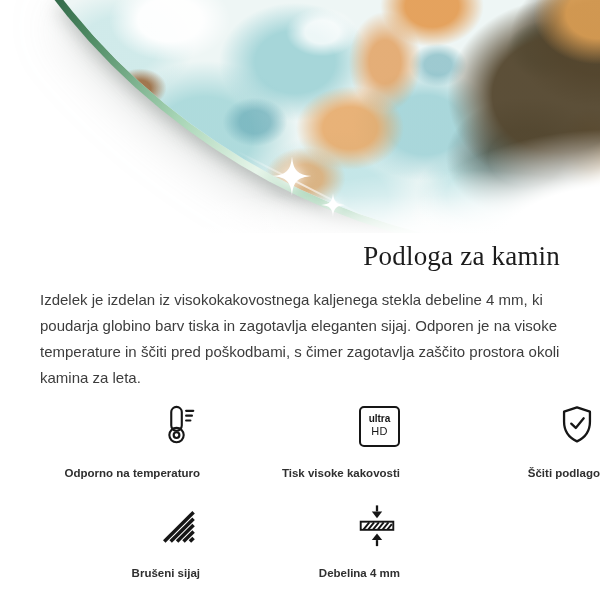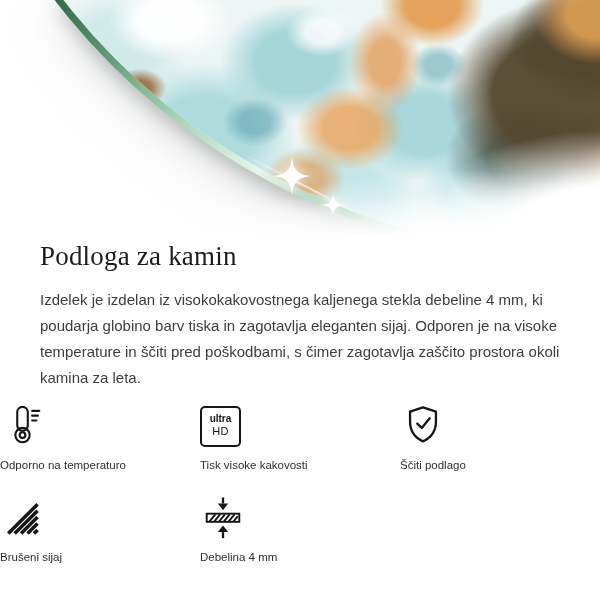--- a/index.html
+++ b/index.html
@@ -76,42 +76,44 @@
 
   
   .content { padding: 0 40px; }
   .page-title {
     margin: 7px 0 0;
     font-family: "Liberation Serif", "DejaVu Serif", serif;
     font-weight: 400;
     font-size: 27px; line-height: 33px;
     color: var(--title, #1c1c1c);
     letter-spacing: .2px;
+    text-align: right;
   }
   .description {
     margin: 14px 0 0;
     width: 527px;
     font-size: 15px; line-height: 26px;
     color: var(--body-text, #3d3d3d);
   }
 
   
   .features {
     margin-top: 11px;
     display: grid;
     grid-template-columns: repeat(3, 1fr);
     row-gap: 22px;
   }
-  .feature { display: flex; flex-direction: column; align-items: flex-start; }
+  .feature { display: flex; flex-direction: column; align-items: flex-end; }
   .icon-box { height: 48px; display: flex; align-items: center; justify-content: center; }
   .icon-box svg { display: block; }
   .feature-label {
-    margin-top: 8px;
+    margin-top: 16px;
     font-size: 11.5px; line-height: 14px;
     color: var(--label, #2f2f2f);
+    font-weight: bold;
   }
   .ico { stroke: var(--icon, #161616); fill: none; }
   .ico .fill { fill: var(--icon, #161616); stroke: none; }
   .uhd-box {
     width: 41px; height: 41px;
     border: 2.5px solid var(--icon, #161616); border-radius: 5px;
     display: flex; flex-direction: column; align-items: center; justify-content: center;
     color: var(--icon, #161616); background: #fff;
   }
   .uhd-top { font-size: 10px; font-weight: 700; line-height: 10px; }

